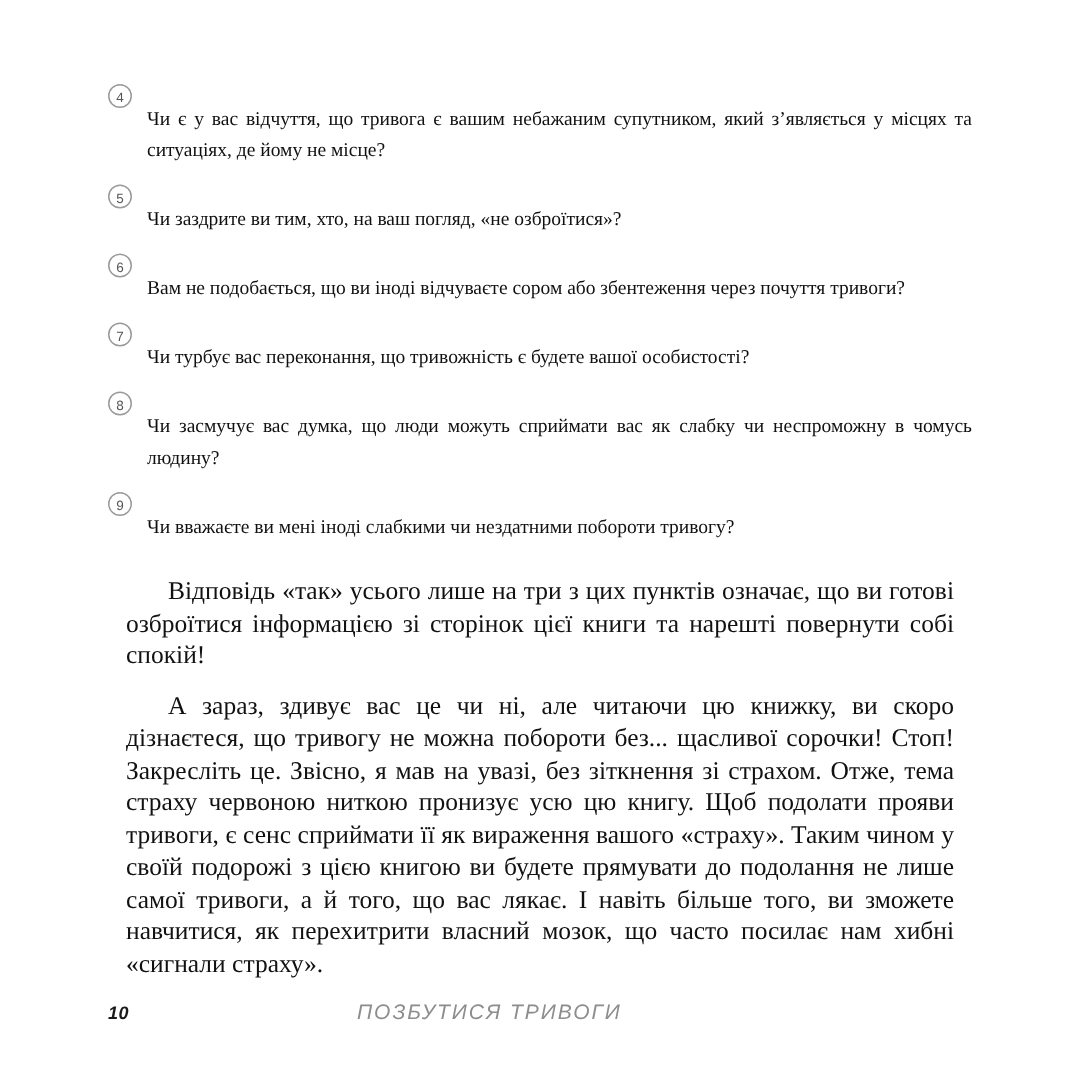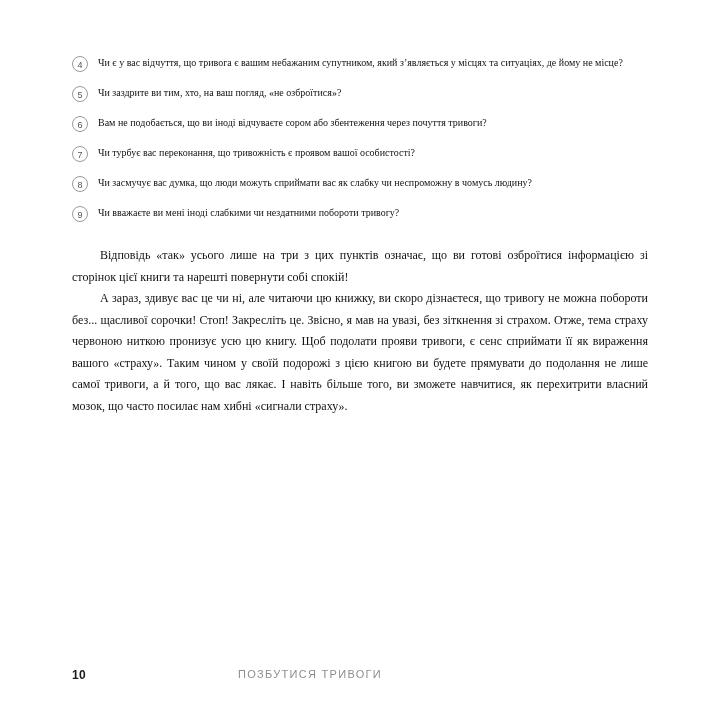--- a/index.html
+++ b/index.html
@@ -43,60 +43,62 @@
     font-family: "Liberation Sans", sans-serif;
     font-size: 9px;
     line-height: 16px;
     text-align: center;
     margin-top: 4px;
     margin-right: 10px;
     box-sizing: border-box;
   }
   .q-text {
     flex: 1 1 auto;
-    font-size: 10px;
+    font-size: 13px;
     line-height: 21px;
     text-align: justify;
     text-justify: inter-word;
     hyphens: manual;
+    margin-top: 16px;
   }
 
   
   .body-copy {
     margin-top: 22px;
   }
   .body-copy p {
-    margin: 0;
-    font-size: 12px;
+    margin: 12px;
+    font-size: 17px;
     line-height: 21.5px;
     text-align: justify;
     text-justify: inter-word;
     text-indent: 28px;
   }
 
   
   .footer {
     position: absolute;
     left: 72px;
     right: 72px;
     bottom: 38px;
     display: flex;
-    align-items: flex-start;
+    align-items: flex-end;
+    font-style: italic;
   }
   .folio {
     font-family: "Liberation Sans", sans-serif;
     font-weight: bold;
     font-size: 12px;
     color: #1a1a1a;
     letter-spacing: 0.3px;
   }
   .running-head {
     margin-left: 152px;
     font-family: "Liberation Sans", sans-serif;
-    font-size: 11px;
+    font-size: 14px;
     letter-spacing: 1.3px;
     color: #8d8d8d;
     text-transform: uppercase;
   }
 </style>
 </head>
 <body>
 
 <div class="page">
 
@@ -108,21 +110,21 @@
     <li class="question-item">
       <span class="q-marker">5</span>
       <span class="q-text">Чи заздрите ви тим, хто, на ваш погляд, «не озброїтися»?</span>
     </li>
     <li class="question-item">
       <span class="q-marker">6</span>
       <span class="q-text">Вам не подобається, що ви іноді відчуваєте сором або збентеження через почуття тривоги?</span>
     </li>
     <li class="question-item">
       <span class="q-marker">7</span>
-      <span class="q-text">Чи турбує вас переконання, що тривожність є проявом вашої особистості?</span>
+      <span class="q-text">Чи турбує вас переконання, що тривожність є будете вашої особистості?</span>
     </li>
     <li class="question-item">
       <span class="q-marker">8</span>
       <span class="q-text">Чи засмучує вас думка, що люди можуть сприймати вас як слабку чи неспроможну в чомусь людину?</span>
     </li>
     <li class="question-item">
       <span class="q-marker">9</span>
       <span class="q-text">Чи вважаєте ви мені іноді слабкими чи нездатними побороти тривогу?</span>
     </li>
   </ul>

